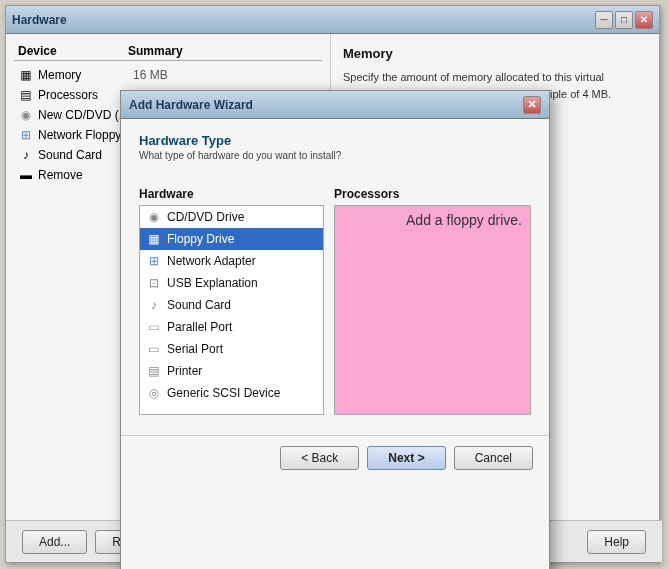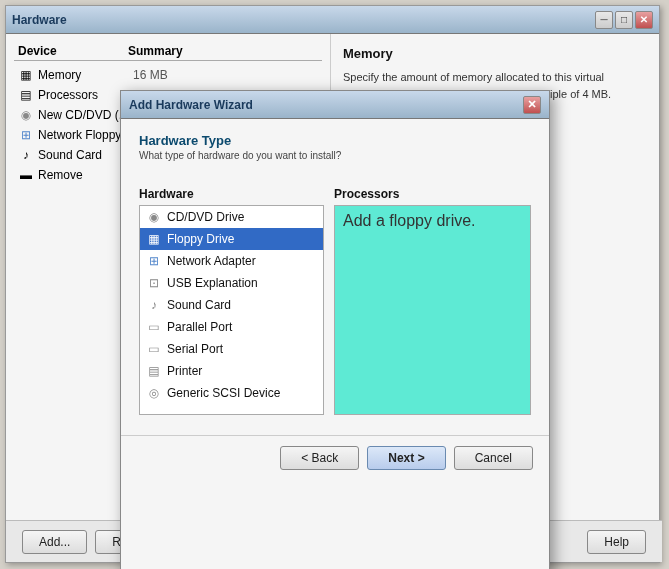--- a/index.html
+++ b/index.html
@@ -279,25 +279,26 @@
 
     .explanation-label {
       font-size: 12px;
       font-weight: bold;
       margin-bottom: 4px;
       color: #111;
     }
 
     .explanation-box {
       border: 1px solid #aaa;
-      background: #5eead4;
+      background: #f9a8d4;
       min-height: 210px;
       padding: 6px 8px;
-      font-size: 16px;
+      font-size: 14px;
       color: #333;
+      text-align: right;
     }
 
     .dialog-footer {
       display: flex;
       justify-content: flex-end;
       align-items: center;
       padding: 10px 16px 12px;
       gap: 8px;
       border-top: 1px solid #ccc;
       margin-top: 10px;

